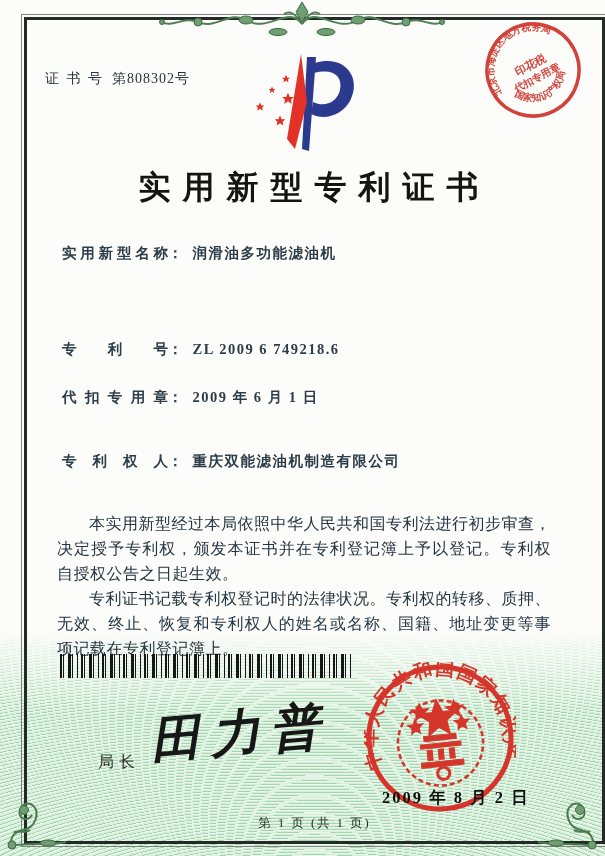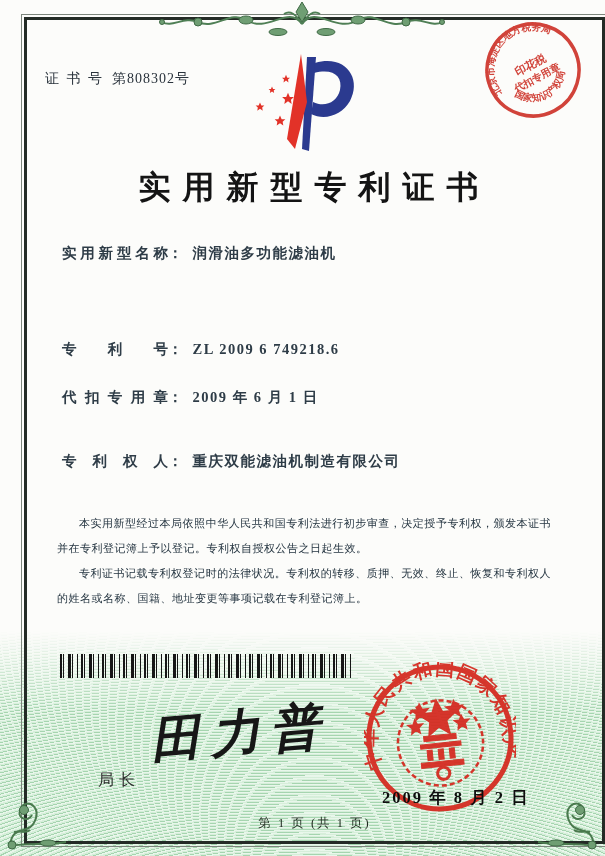--- a/index.html
+++ b/index.html
@@ -26,31 +26,31 @@
   .frame-inner{position:absolute;inset:2px;border:3px solid #242b26;}
   .z{position:absolute;z-index:2;}
   .cert-number{left:45px;top:70px;font-size:14px;color:#2a333c;letter-spacing:2px;}
   .cert-number .num{margin-left:8px;letter-spacing:1px;}
   .title{left:0;right:12px;top:166px;text-align:center;font-size:32px;font-weight:bold;
          color:#141414;letter-spacing:12px;text-indent:12px;}
   .field{left:62px;font-size:14.5px;color:#2e3c47;font-weight:bold;white-space:nowrap;}
   .flabel{display:inline-block;width:106px;text-align:justify;text-align-last:justify;letter-spacing:0;}
   .fcolon{margin-right:10px;}
   .fvalue{letter-spacing:1.5px;}
-  .bodytext{left:57px;top:511px;width:494px;color:#253541;font-size:11px;
+  .bodytext{left:57px;top:511px;width:494px;color:#253541;font-size:16px;
             line-height:25px;text-align:justify;letter-spacing:.5px;}
   .bodytext p{margin:0;text-indent:2em;}
   .barcode{left:60px;top:654px;width:292px;height:24px;z-index:2;
     background:repeating-linear-gradient(90deg,
       #161616 0 2px,transparent 2px 3px,
       #161616 3px 4px,transparent 4px 8px,
       #161616 8px 11px,transparent 11px 12px,
       #161616 12px 13px,transparent 13px 17px,
       #161616 17px 18px,transparent 18px 21px);}
-  .sig-title{left:98px;top:752px;font-size:16px;color:#2b2b2b;letter-spacing:5px;margin-top:18px;}
+  .sig-title{left:98px;top:752px;font-size:16px;color:#2b2b2b;letter-spacing:5px;}
   .sig-name{left:150px;top:700px;font-size:50px;font-weight:bold;color:#171717;
             letter-spacing:10px;transform:rotate(-5deg);font-style:italic;}
   .issue-date{left:382px;top:787px;font-size:16.5px;font-weight:bold;color:#0e0e0e;
               letter-spacing:2px;z-index:3;}
   .footer{left:0;right:0;top:815px;text-align:center;font-size:12.5px;color:#1f2a1f;letter-spacing:2px;}
   .logo{left:245px;top:52px;z-index:2;}
   .tax-stamp{left:483px;top:20px;z-index:3;opacity:.95;}
   .official-seal{left:364px;top:662px;z-index:2;opacity:.93;}
   .flourish-top{left:150px;top:0;z-index:2;}
   .corner-bl{left:4px;top:788px;z-index:2;}

